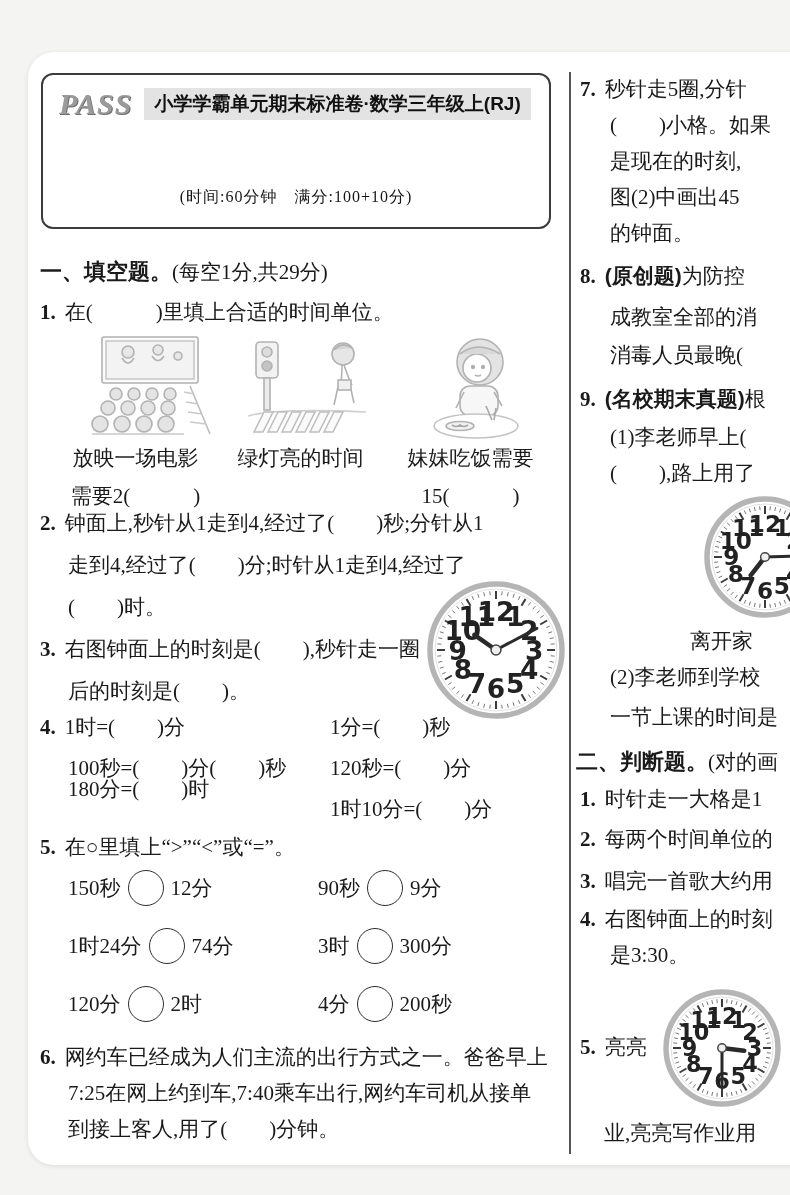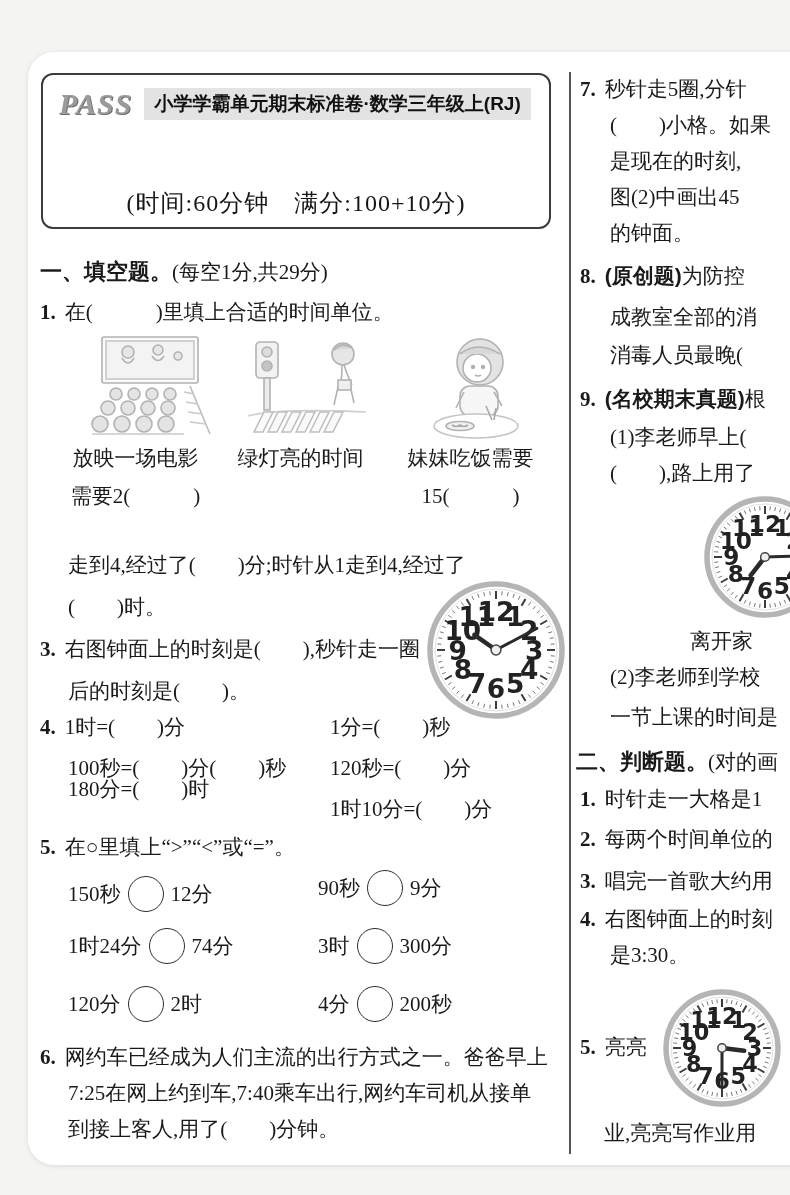--- a/index.html
+++ b/index.html
@@ -32,21 +32,21 @@
   .series-band{
     background:#e3e3e3;padding:3px 10px;
     font-family:"Liberation Sans","DejaVu Sans",sans-serif;font-weight:bold;font-size:19px;color:#111;
   }
   .paper-title{
     position:absolute;left:0;top:56px;width:100%;text-align:center;
     font-weight:bold;font-size:31px;letter-spacing:3px;color:#0d0d0d;
   }
   .paper-meta{
     position:absolute;left:0;top:112px;width:100%;text-align:center;
-    font-size:24px;color:#161616;letter-spacing:1px;
+    font-size:16px;color:#161616;letter-spacing:1px;
   }
   .divider{position:absolute;left:541px;top:20px;width:2px;height:1082px;background:#555;}
   .cap{position:absolute;width:175px;text-align:center;font-size:21px;white-space:nowrap;}
   .cmp{position:absolute;display:flex;align-items:center;font-size:21px;white-space:nowrap;}
   .cmp-circle{
     display:inline-block;width:34px;height:34px;border:1.6px solid #2e2e2e;border-radius:50%;
     margin:0 7px;background:#fff;flex:0 0 auto;
   }
   .clock{position:absolute;}
   .illu{position:absolute;}
@@ -143,20 +143,23 @@
       <path d="M56 72 l6 14 M66 74 l-2 12" stroke="#a8a8a8"></path>
     </g>
   </svg>
 
   <div class="cap" style="left:20px;top:392px;">放映一场电影</div>
   <div class="cap" style="left:185px;top:392px;">绿灯亮的时间</div>
   <div class="cap" style="left:355px;top:392px;">妹妹吃饭需要</div>
   <div class="cap" style="left:20px;top:430px;">需要2(　　　)</div>
   <div class="cap" style="left:355px;top:430px;">15(　　　)</div>
 
+  <div class="ln" style="left:12px;top:458px;">
+    <span class="num">2.</span><span>钟面上,秒针从1走到4,经过了(　　)秒;分针从1</span>
+  </div>
   <div class="ln" style="left:40px;top:500px;">走到4,经过了(　　)分;时针从1走到4,经过了</div>
   <div class="ln" style="left:40px;top:542px;">(　　)时。</div>
 
   <div class="ln" style="left:12px;top:584px;">
     <span class="num">3.</span><span>右图钟面上的时刻是(　　),秒针走一圈</span>
   </div>
   <div class="ln" style="left:40px;top:626px;">后的时刻是(　　)。</div>
   <svg class="clock" style="left:398px;top:528px;" width="140" height="140">
       <circle cx="70" cy="70" r="66" fill="#fff" stroke="#b5b5b5" stroke-width="5.5"></circle>
       <circle cx="70" cy="70" r="61" fill="none" stroke="#e2e2e2" stroke-width="1"></circle>
@@ -242,21 +245,21 @@
   </div>
   <div class="ln" style="left:302px;top:662px;">1分=(　　)秒</div>
   <div class="ln" style="left:40px;top:703px;">100秒=(　　)分(　　)秒</div>
   <div class="ln" style="left:302px;top:703px;">120秒=(　　)分</div>
   <div class="ln" style="left:40px;top:724px;">180分=(　　)时</div>
   <div class="ln" style="left:302px;top:744px;">1时10分=(　　)分</div>
 
   <div class="ln" style="left:12px;top:782px;">
     <span class="num">5.</span><span>在○里填上“&gt;”“&lt;”或“=”。</span>
   </div>
-  <div class="cmp" style="left:40px;top:818px;margin-top:6px;">
+  <div class="cmp" style="left:40px;top:818px;">
     <span>150秒</span>
       <span class="cmp-circle"></span>
       <span>12分</span>
   </div>
   <div class="cmp" style="left:290px;top:818px;">
     <span>90秒</span>
       <span class="cmp-circle"></span>
       <span>9分</span>
   </div>
   <div class="cmp" style="left:40px;top:876px;">

